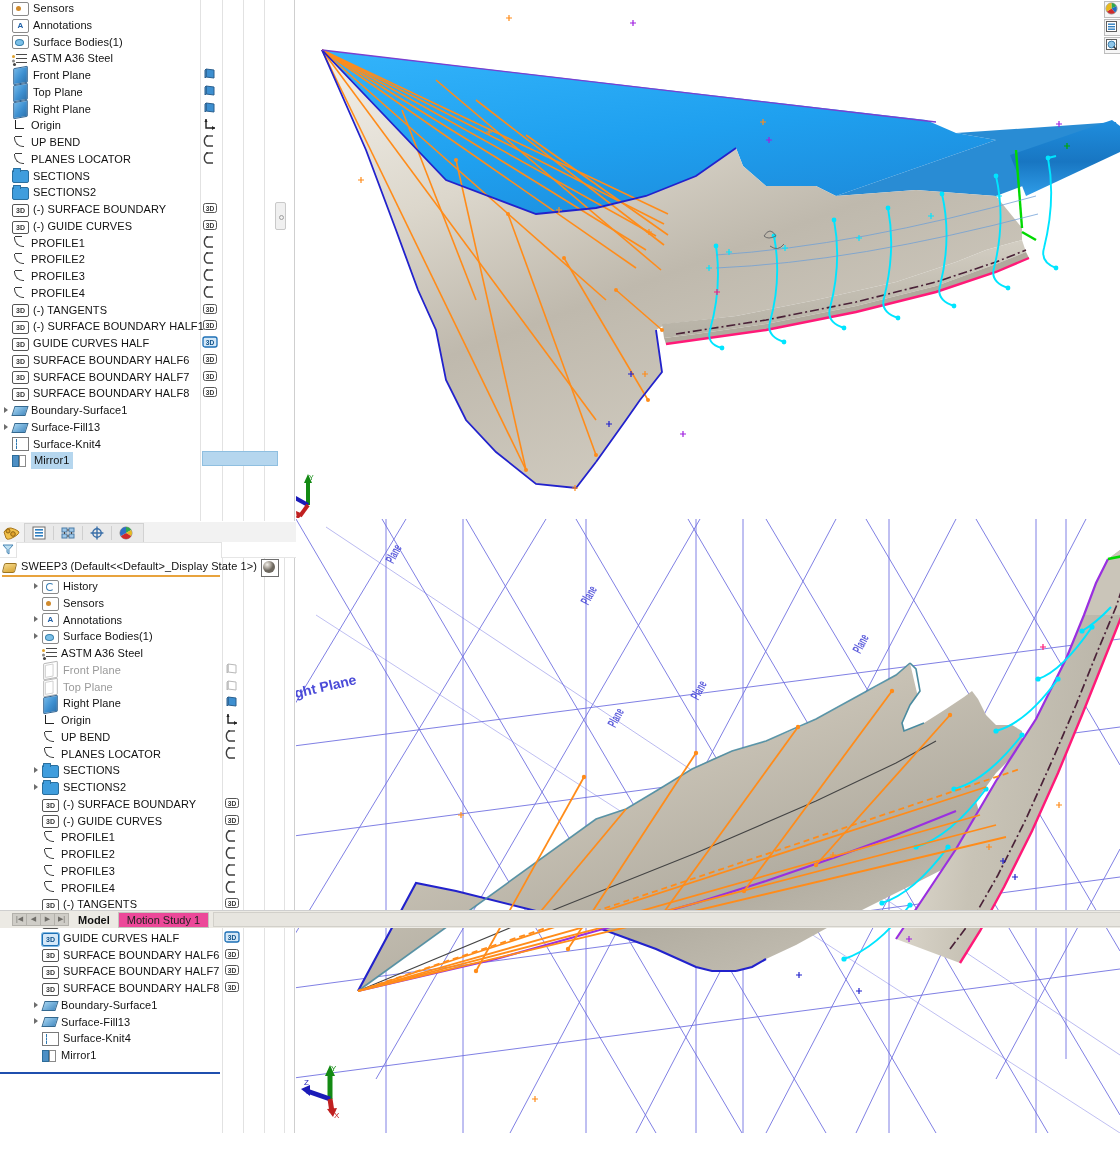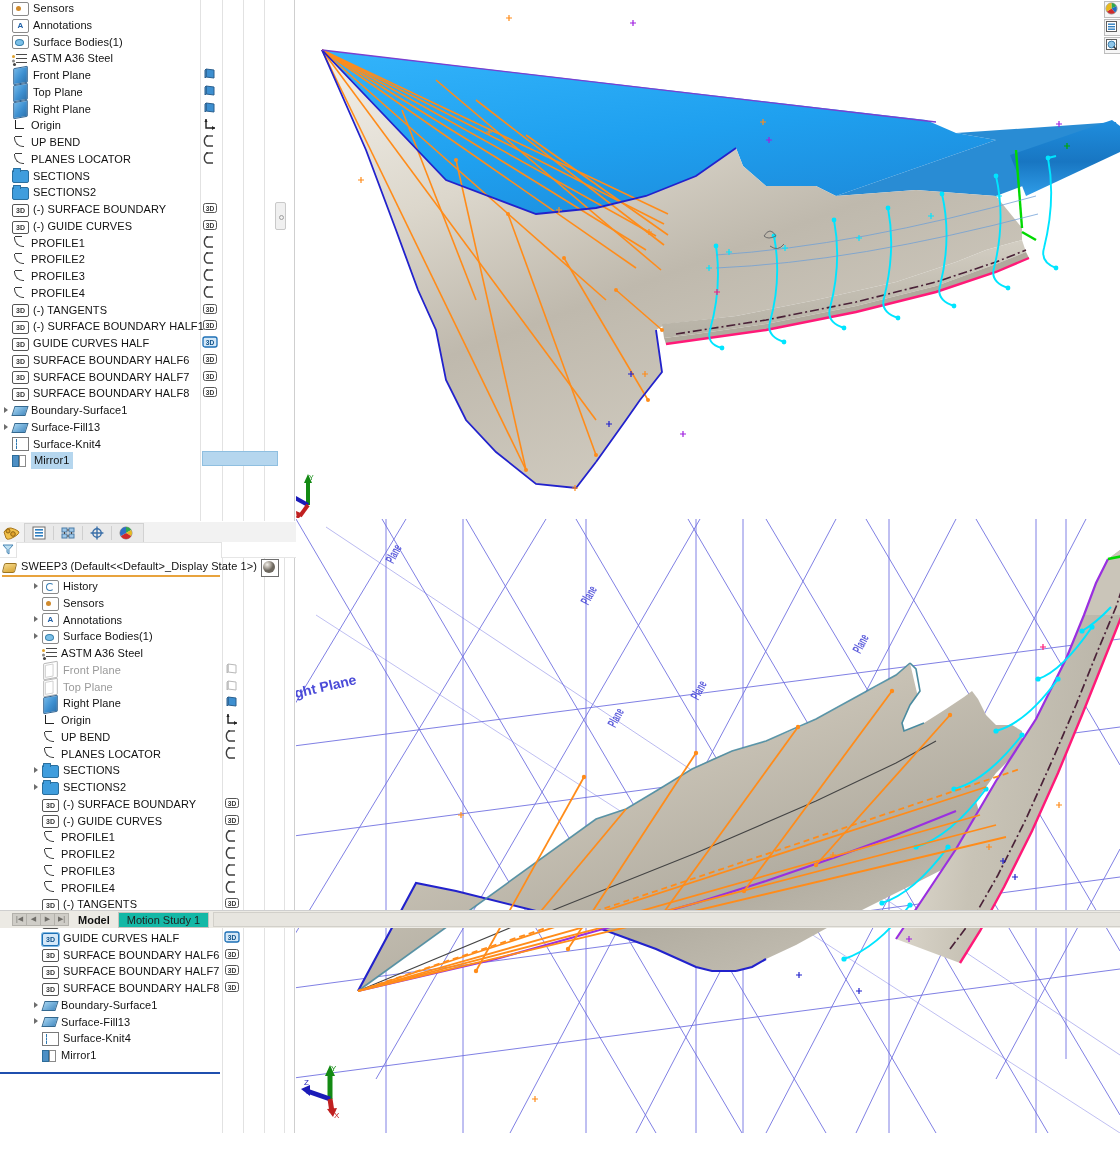--- a/index.html
+++ b/index.html
@@ -105,21 +105,21 @@
   
   .viewport{position:absolute;background:#ffffff;overflow:hidden;}
 
   
   .statusbar{position:absolute;left:0;bottom:0;width:1120px;height:17px;background:#eceae4;
      border-top:1px solid #cfcfcf;display:flex;align-items:center;}
   .navbtns{display:flex;margin-left:12px;}
   .navbtn{width:13px;height:11px;background:#cfcdc7;border:1px solid #b3b1ab;margin-right:-1px;
      font-size:7px;line-height:9px;text-align:center;color:#6f6d68;}
   .tabm{font-weight:bold;font-size:11px;margin-left:10px;color:#111;}
-  .tabms{font-size:11px;margin-left:8px;padding:1px 8px;background:#14b8a6;border:1px solid #c6c4be;color:#222;}
+  .tabms{font-size:11px;margin-left:8px;padding:1px 8px;background:#ec4899;border:1px solid #c6c4be;color:#222;}
   .tabfill{flex:1;height:13px;margin-left:4px;background:#e7e5df;border:1px solid #d2d0ca;border-right:none;}
 
   
   .cornerbar{position:absolute;right:0;top:0;width:17px;}
   .cbtn{width:15px;height:15px;margin:1px;position:relative;border:1px solid #bdbdbd;background:#f6f6f6;}
   svg{display:block;}
 </style>
 </head>
 <body>
 

